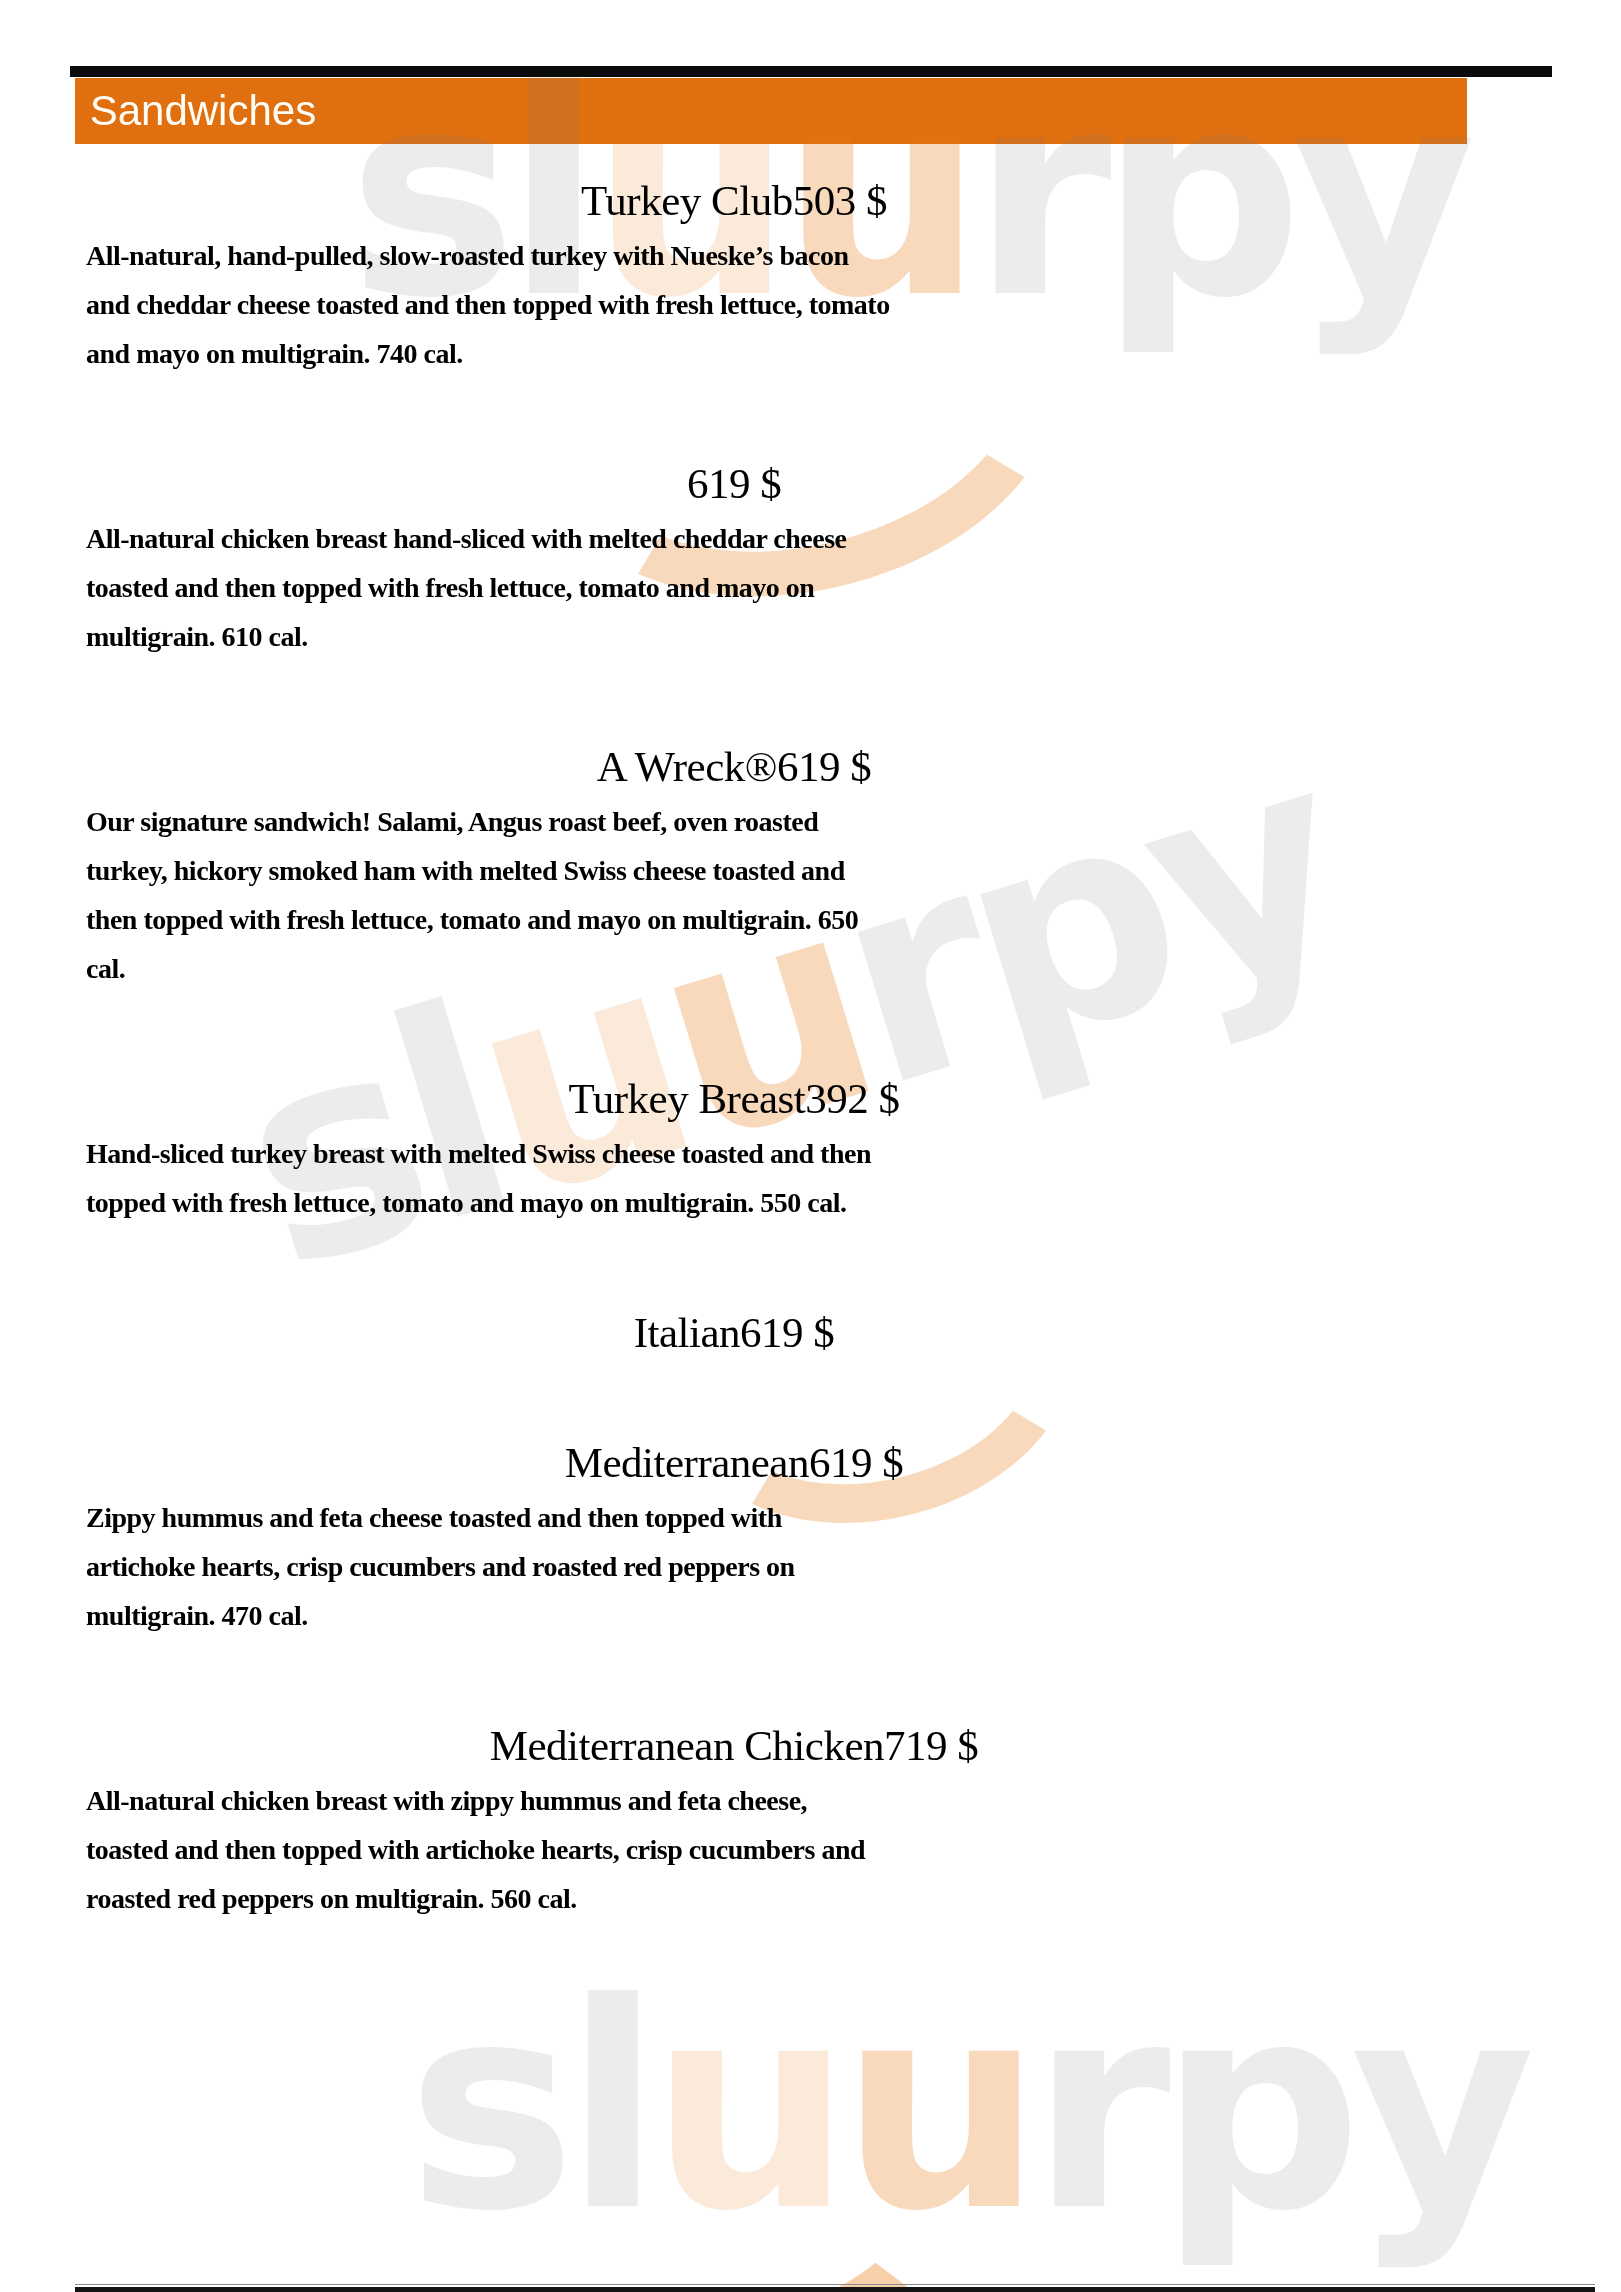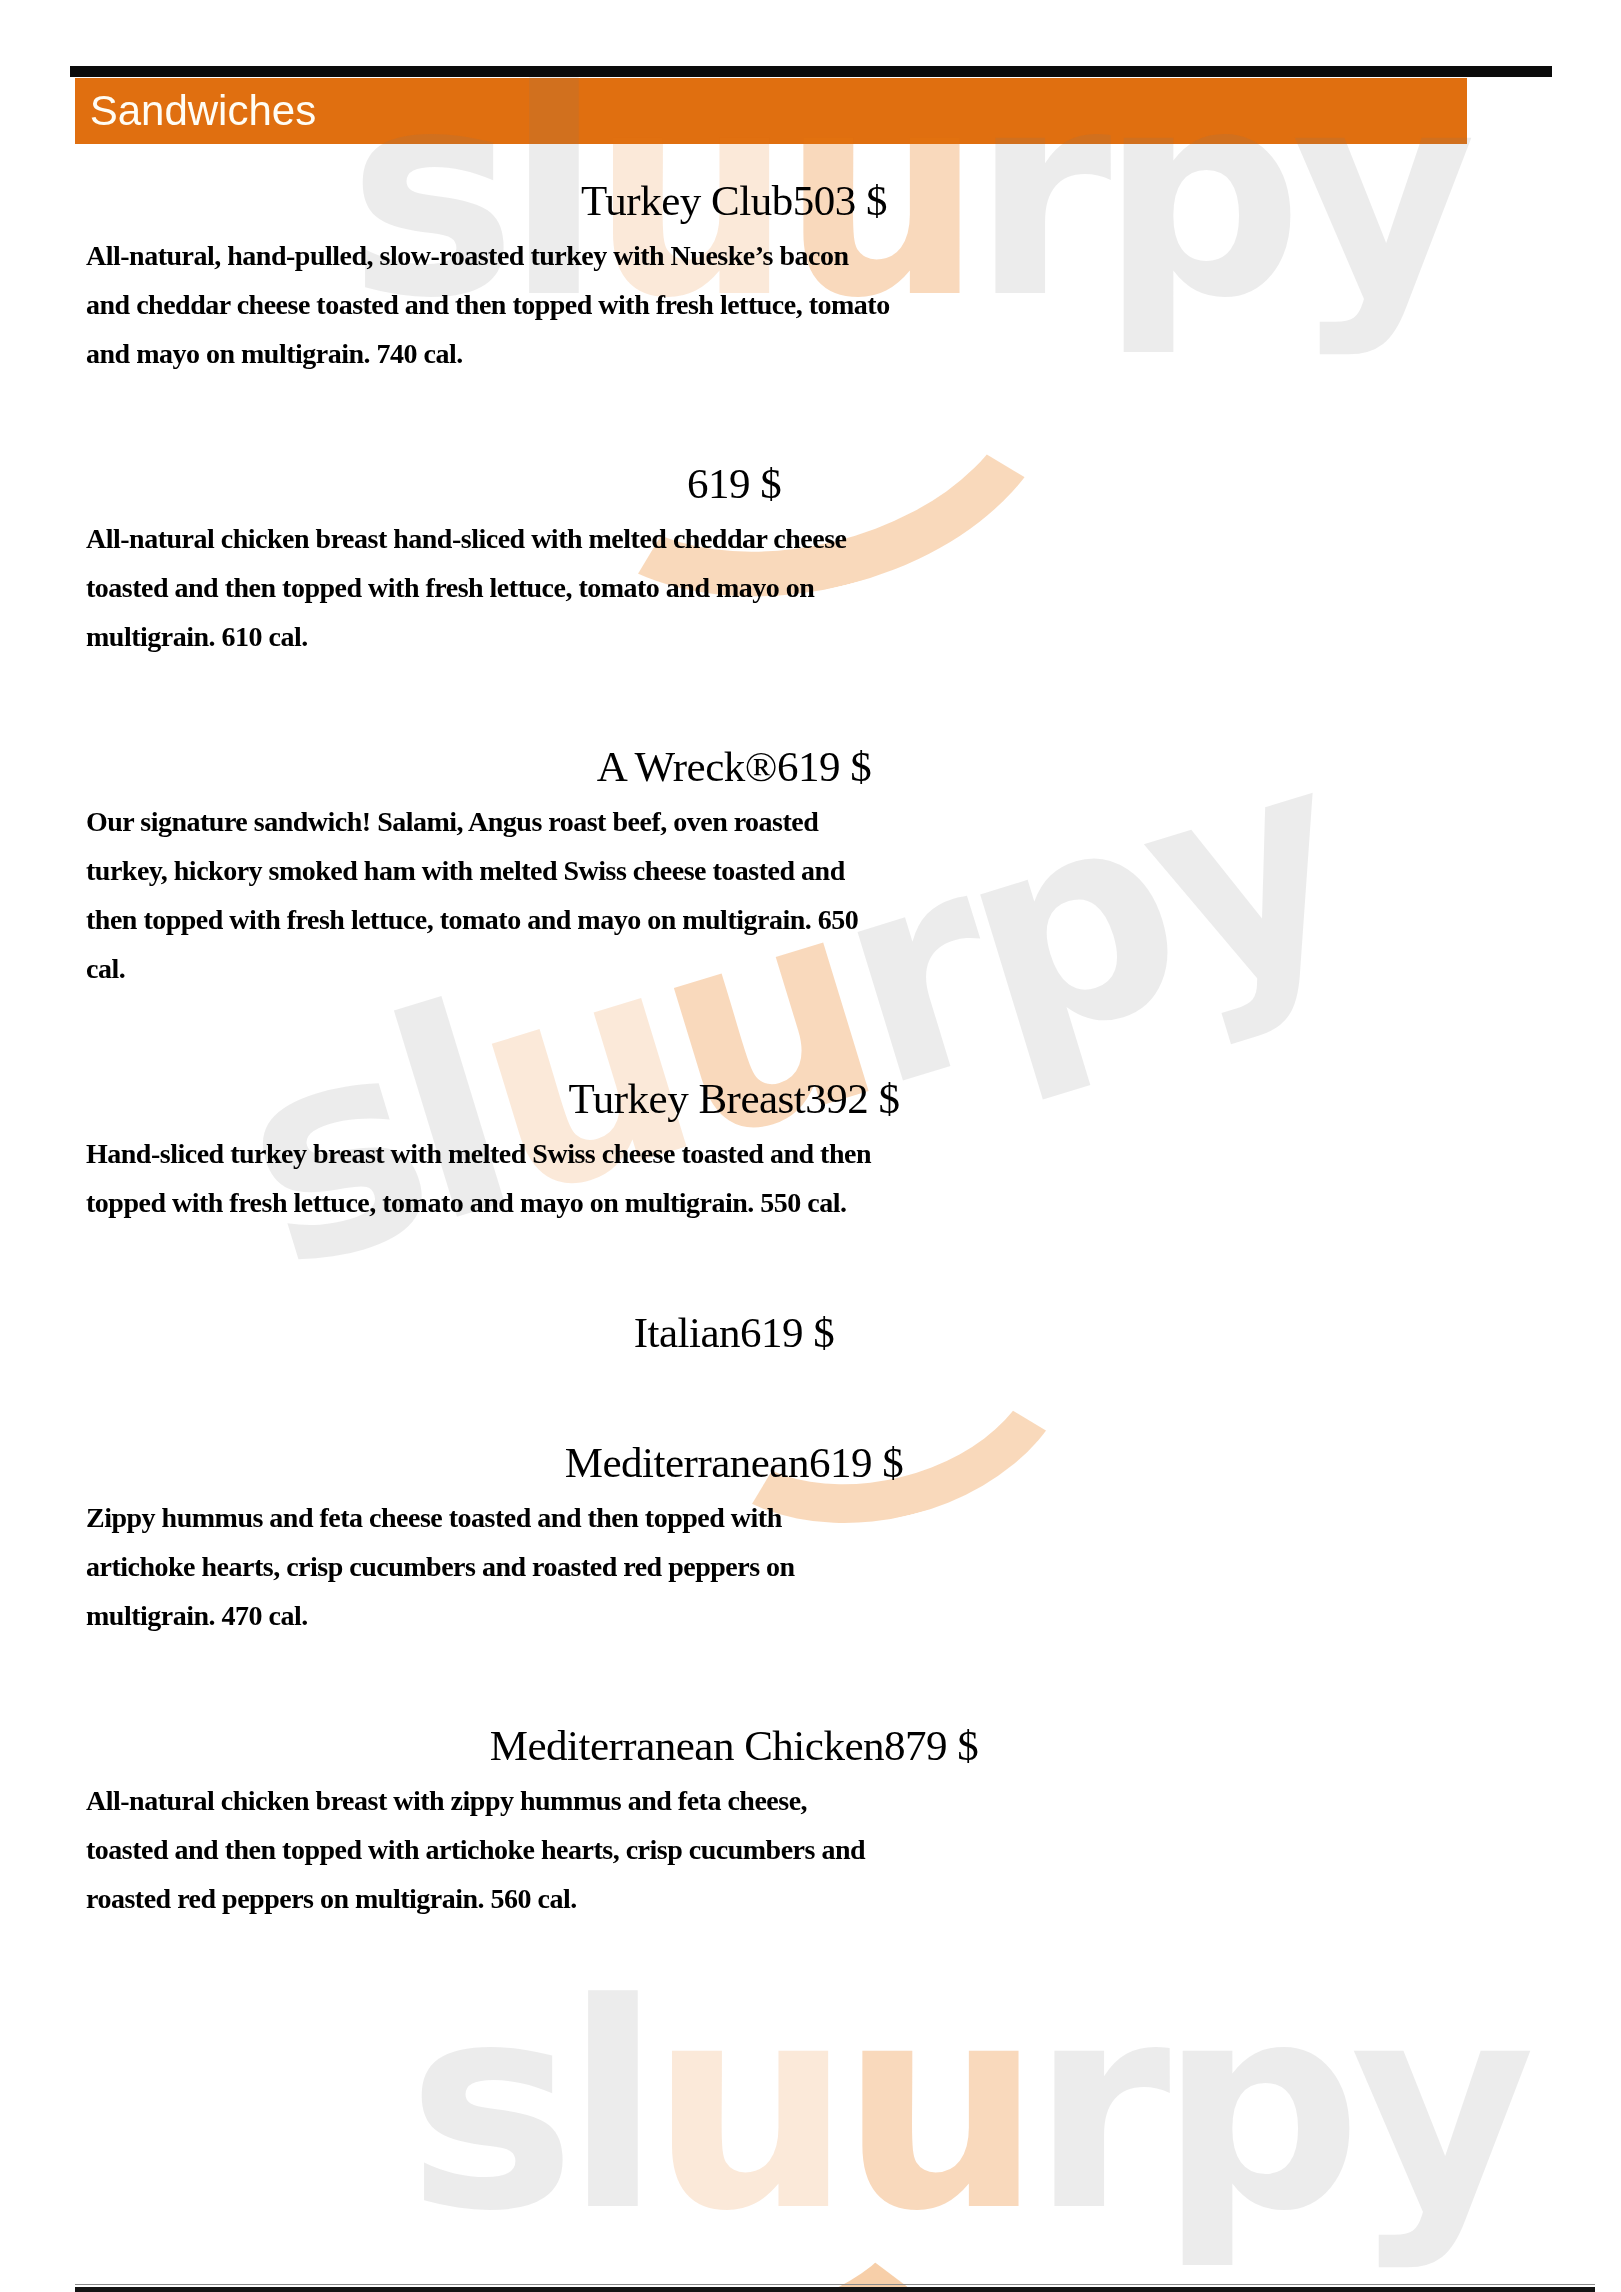--- a/index.html
+++ b/index.html
@@ -199,21 +199,21 @@
         <span class="item-price">619 $</span>
       </div>
       <div class="item-desc">Zippy hummus and feta cheese toasted and then topped with
 artichoke hearts, crisp cucumbers and roasted red peppers on
 multigrain. 470 cal.</div>
     </div>
 
     <div class="menu-item">
       <div class="item-head">
         <span class="item-name">Mediterranean Chicken</span>
-        <span class="item-price">879 $</span>
+        <span class="item-price">719 $</span>
       </div>
       <div class="item-desc">All-natural chicken breast with zippy hummus and feta cheese,
 toasted and then topped with artichoke hearts, crisp cucumbers and
 roasted red peppers on multigrain. 560 cal.</div>
     </div>
 
   </div>
 
   <div class="footrule-thin"></div>
   <div class="footrule-thick"></div>

